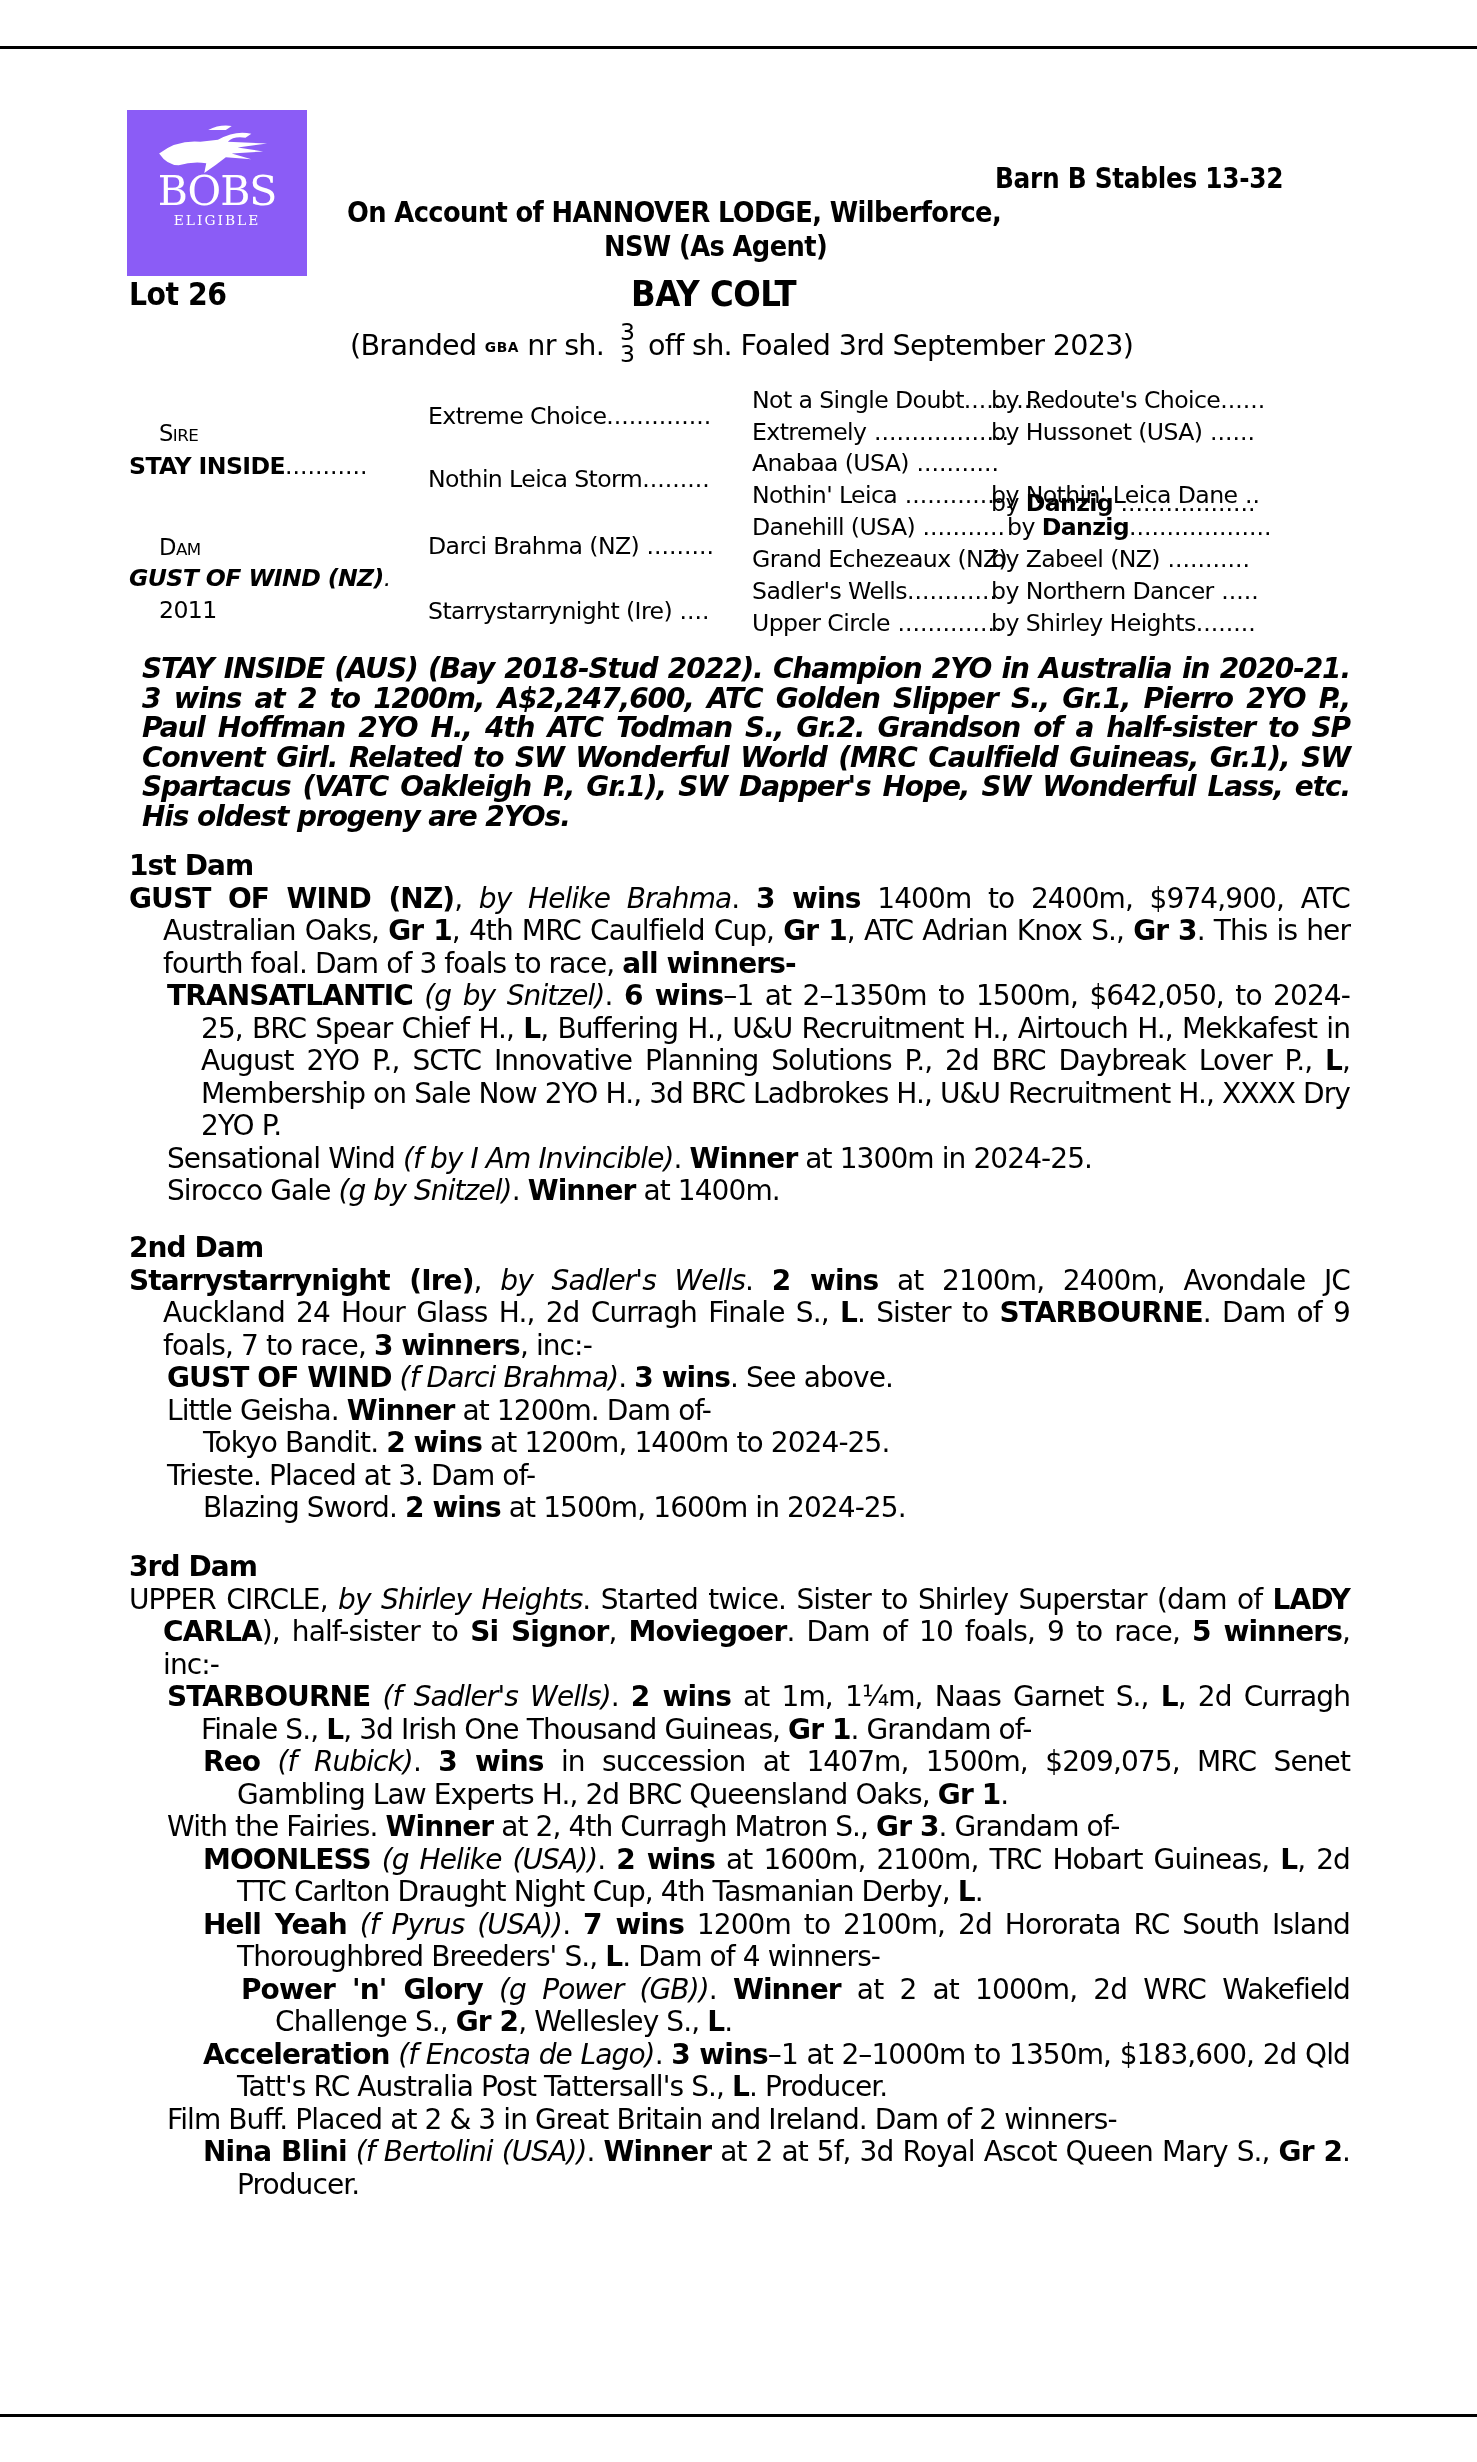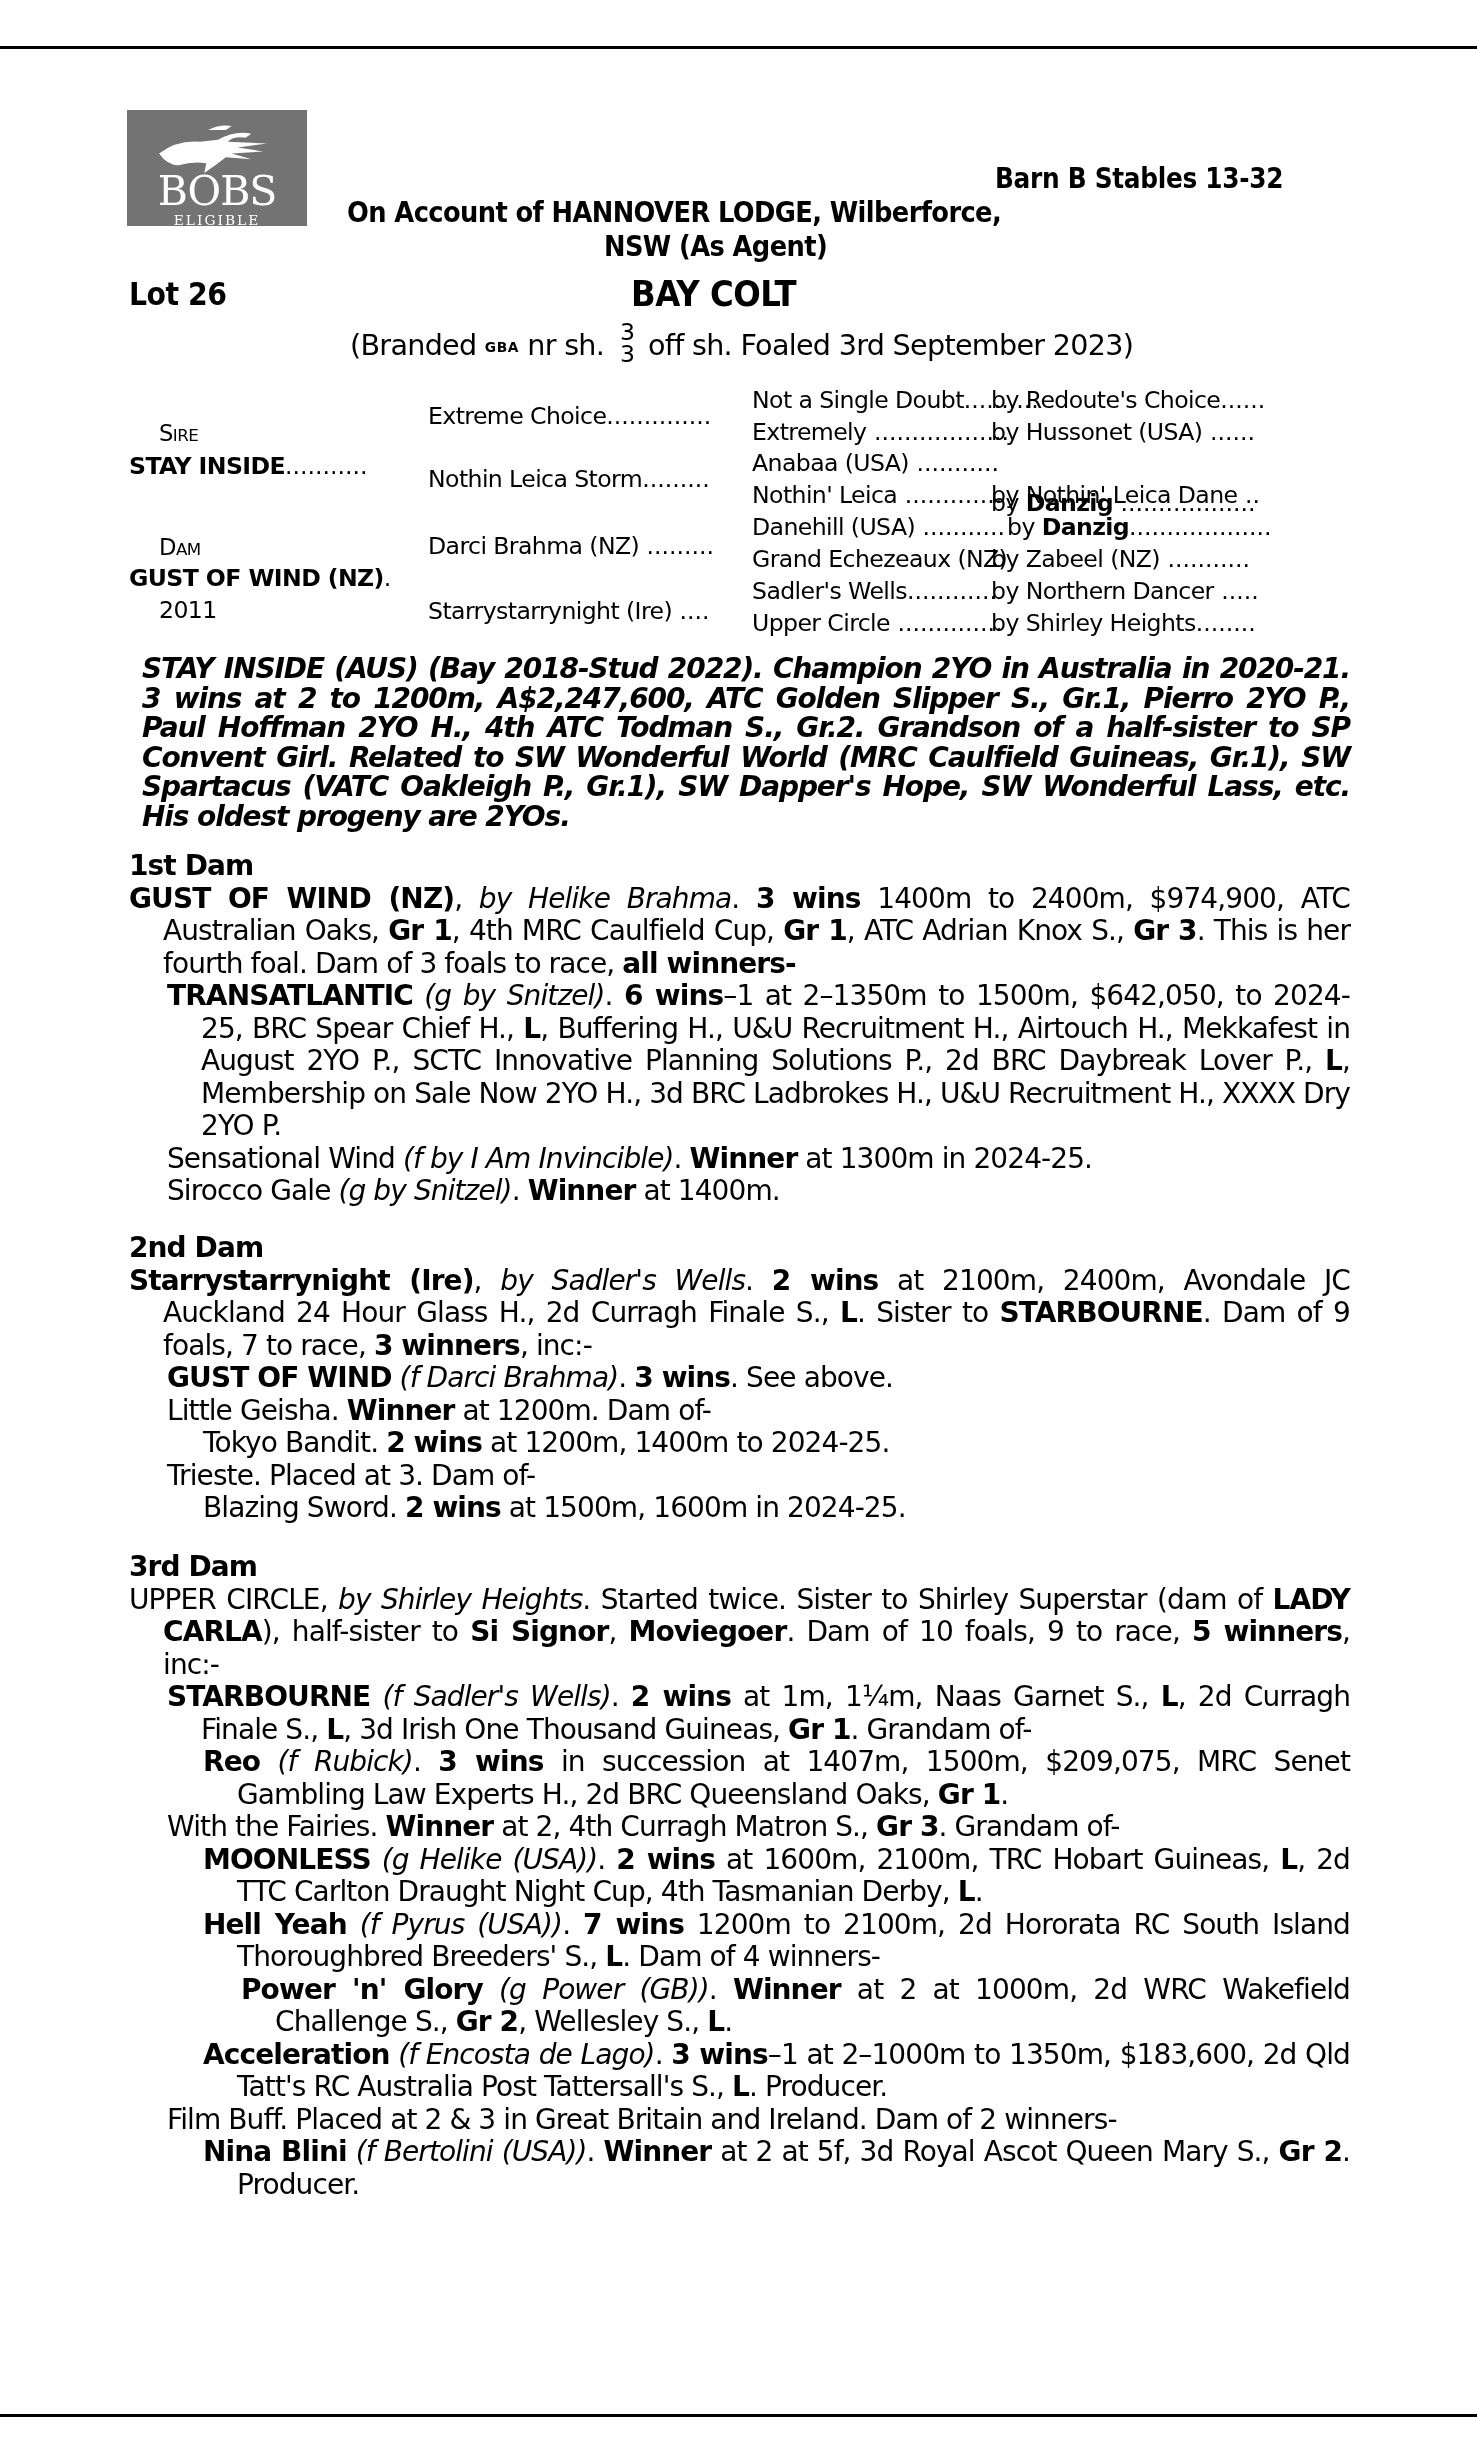--- a/index.html
+++ b/index.html
@@ -2,21 +2,21 @@
 <html><head>
 <meta charset="utf-8">
 <style>
   html, body { margin: 0; padding: 0; background: #ffffff; }
   body { width: 1478px; height: 2463px; position: relative; overflow: hidden;
          font-family: "DejaVu Sans", "Liberation Sans", sans-serif; color: #000; }
   .rule { position: absolute; left: 0; width: 1478px; height: 3px; background: #000; }
   .rule.top { top: 46px; }
   .rule.bottom { top: 2414px; }
 
-  .logo { position: absolute; left: 127px; top: 110px; width: 180px; height: 116px; background: #737373;
+  .logo { position: absolute; left: 127px; top: 110px; width: 180px; height: 166px; background: #8b5cf6;
           color: #fff; text-align: center; }
   .logo svg { position: absolute; left: 21.7px; top: 13.8px; }
   .logo .bobs { position: absolute; left: 0; right: 0; top: 61px; font-family: "DejaVu Serif", "Liberation Serif", serif;
                 font-size: 41px; line-height: 41px; letter-spacing: -1px; }
   .logo .elig { position: absolute; left: 0; right: 0; top: 102px; font-family: "DejaVu Serif", "Liberation Serif", serif;
                 font-size: 13.8px; letter-spacing: 2px; }
 
   .hdr { position: absolute; font-weight: bold; font-family: "DejaVu Sans Condensed", "DejaVu Sans", sans-serif; }
   .barn { left: 995px; top: 162px; font-size: 27.6px; letter-spacing: -0.3px; }
   .account1 { left: 347px; top: 195px; font-size: 28.6px; letter-spacing: -0.6px; }
@@ -68,21 +68,21 @@
 
 <div class="branded">
   <span>(Branded</span>
   <span class="gba">GBA</span>
   <span>nr sh.</span><span class="frac"><span>3</span><br><span>3</span></span><span>off sh. Foaled 3rd September 2023)</span>
 </div>
 
 <div class="ped sc" style="left:159px; top:420px;"><span>S</span><small>IRE</small></div>
 <div class="ped" style="left:129px; top:452px;"><b>STAY INSIDE</b><span class="dots">...........</span></div>
 <div class="ped sc" style="left:159px; top:534px;"><span>D</span><small>AM</small></div>
-<div class="ped" style="left:129px; top:564px;"><b>GUST OF WIND (NZ)</b><span class="dots">.</span></div>
+<div class="ped" style="left:129px; top:564px;font-style:italic;"><b>GUST OF WIND (NZ)</b><span class="dots">.</span></div>
 <div class="ped" style="left:159px; top:596px;">2011</div>
 
 <div class="ped" style="left:428px; top:402px;"><span>Extreme Choice</span><span class="dots">..............</span></div>
 <div class="ped" style="left:428px; top:465px;"><span>Nothin Leica Storm</span><span class="dots">.........</span></div>
 <div class="ped" style="left:428px; top:532px;"><span>Darci Brahma (NZ)</span><span class="dots"> .........</span></div>
 <div class="ped" style="left:428px; top:597px;"><span>Starrystarrynight (Ire)</span><span class="dots"> ....</span></div>
 
 <div class="ped" style="left:752px; top:386px;"><span>Not a Single Doubt</span><span class="dots">..........</span></div>
 <div class="ped" style="left:752px; top:418px;"><span>Extremely</span><span class="dots"> ..................</span></div>
 <div class="ped" style="left:752px; top:449px;"><span>Anabaa (USA)</span><span class="dots"> ...........</span></div>

